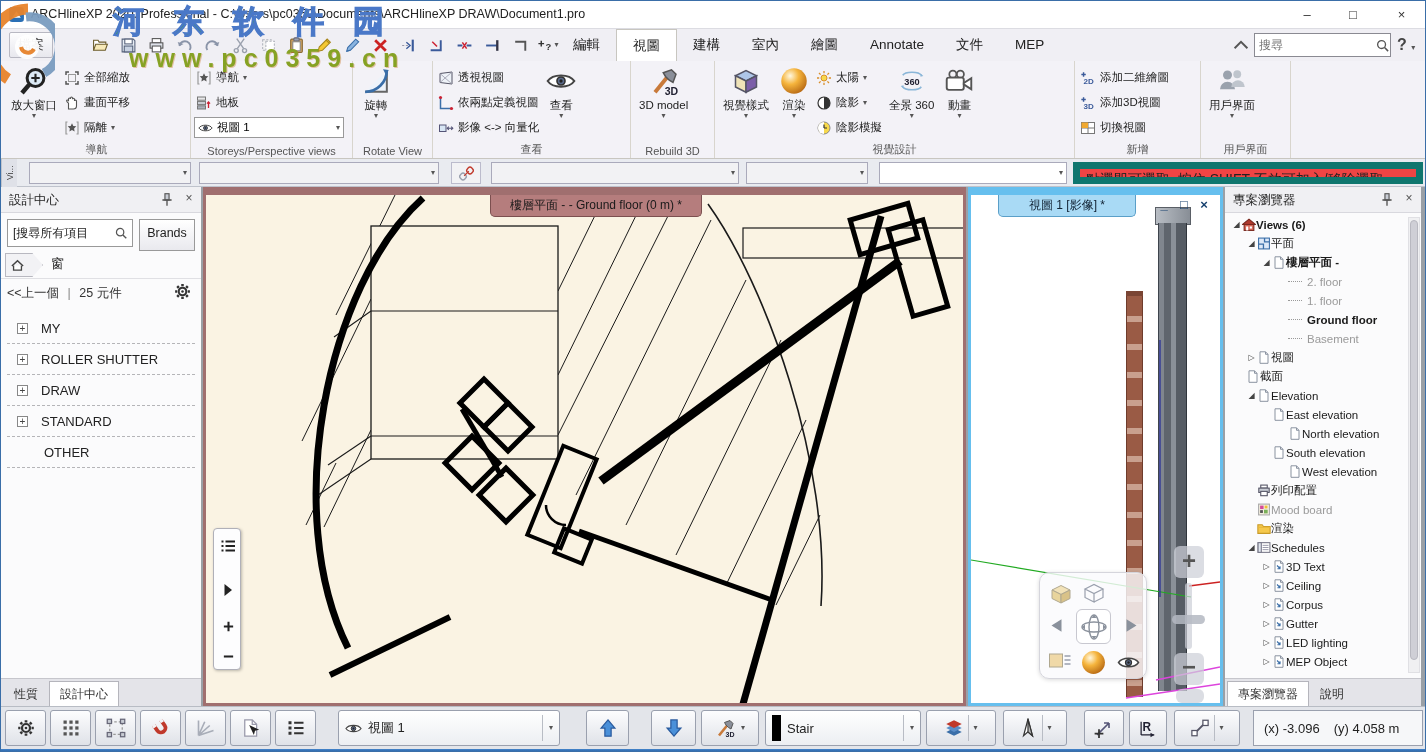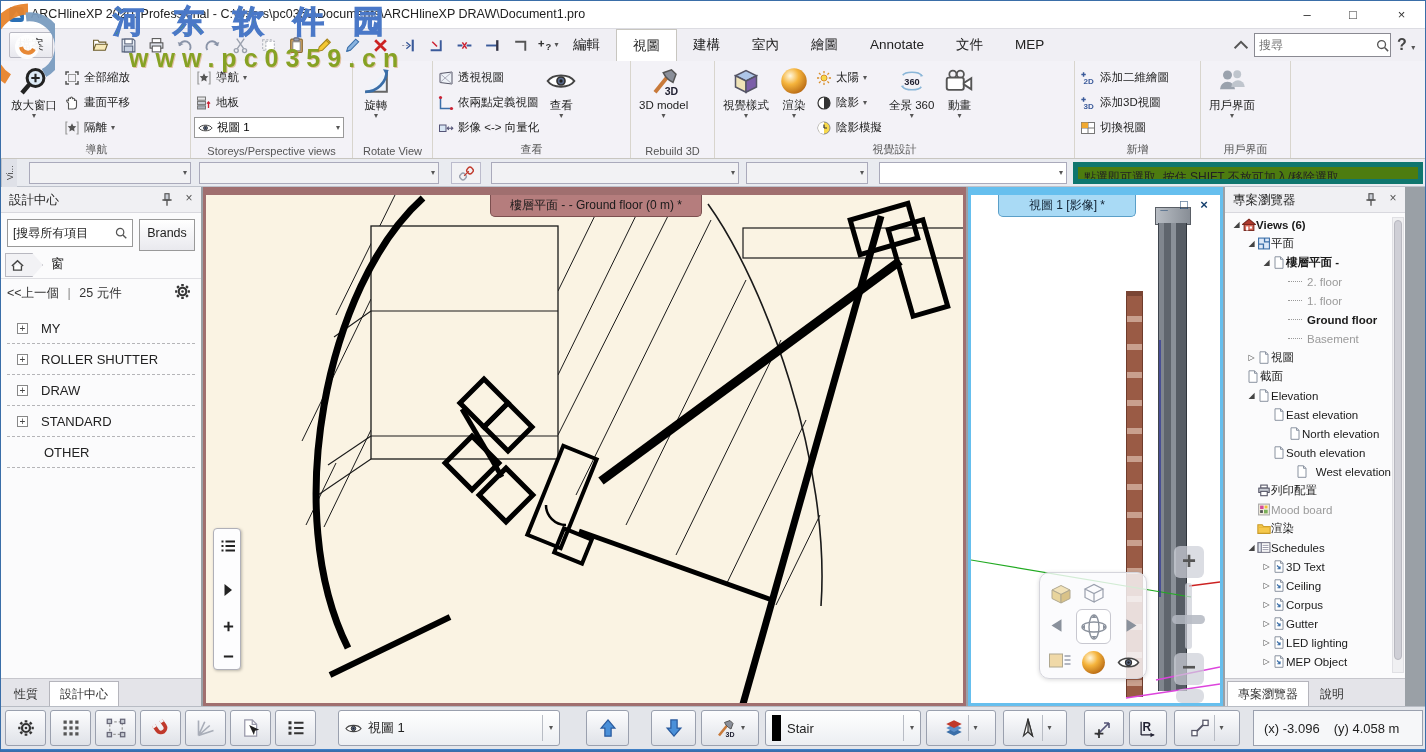--- a/index.html
+++ b/index.html
@@ -39,21 +39,21 @@
   .rcombo .icn{width:15px;height:12px;flex:none;}
   .dd{font-size:8px;color:#555;line-height:8px;}
   .ddr{margin-left:auto;}
   
   #selbar{position:absolute;left:0;top:158px;width:1426px;height:28px;background:#e9ebf0;border-bottom:1px solid #bfc3cc;}
   #selside{position:absolute;left:0;top:0;width:16px;height:28px;background:#dfe1e8;border-right:1px solid #bfc3cc;font-size:8.5px;color:#333;writing-mode:vertical-rl;transform:rotate(180deg);text-align:center;line-height:16px;}
   .selcombo{position:absolute;top:3px;height:22px;background:#f2f2f4;border:1px solid #aab;display:flex;align-items:center;justify-content:flex-end;padding-right:3px;}
   .selcombo.white{background:#fff;}
   #sellink{position:absolute;left:450px;top:3px;width:30px;height:22px;border:1px solid #bbc;background:#f2f2f4;display:flex;align-items:center;justify-content:center;}
   #sellink .icn{width:15px;height:15px;}
-  #selhint{position:absolute;left:1072px;top:3px;width:350px;height:22px;background:#4d7c0f;border:5px solid #0f766e;font-size:12px;color:#222;line-height:20px;padding-left:6px;white-space:nowrap;overflow:hidden;}
+  #selhint{position:absolute;left:1072px;top:3px;width:350px;height:22px;background:#ef4444;border:7px solid #0f766e;font-size:14px;color:#222;line-height:20px;padding-left:6px;white-space:nowrap;overflow:hidden;}
   
   #main{position:absolute;left:0;top:186px;width:1426px;height:519px;background:#9aa0a6;}
   .panel{position:absolute;top:0;width:200px;height:519px;background:#fbfbfc;}
   .phead{position:absolute;left:0;top:0;right:0;height:26px;background:#f0f0f3;border-bottom:1px solid #d8d8de;font-size:12.5px;color:#222;line-height:26px;padding-left:8px;}
   .ptool{position:absolute;top:5px;width:16px;height:16px;}
   .pclose{position:absolute;top:4px;font-size:12px;color:#555;width:16px;text-align:center;}
   .ptabs{position:absolute;left:0;bottom:0;right:0;height:28px;background:#e4e4e9;border-top:1px solid #c6c6cc;display:flex;padding-left:2px;}
   .ptab{height:26px;margin-top:2px;padding:0 10px;font-size:12px;color:#333;line-height:24px;border:1px solid transparent;}
   .ptab.active{background:#fff;border:1px solid #b5b5bc;border-bottom:none;}
   
@@ -860,21 +860,21 @@
         <div class="zctl" style="left:201px;top:420px;width:33px;height:9px;background:rgba(180,184,194,.85);"></div>
         <div class="zctl" style="left:203px;top:458px;width:30px;height:32px;font-size:24px;line-height:28px;">−</div>
         <div class="zctl" style="left:205px;top:494px;width:28px;height:14px;"></div>
       </div>
       <div id="v3dtab">視圖 1 [影像] *</div>
       <div class="v3dbtn" style="left:188px;">_</div>
       <div class="v3dbtn" style="left:208px;">□</div>
       <div class="v3dbtn" style="left:228px;">×</div>
     </div>
 
-    <div class="panel" style="left:1224px;width:180px;">
+    <div class="panel" style="left:1224px;width:196px;">
       <div class="phead">專案瀏覽器</div>
       <span class="ptool icn" style="right:26px;">
           <svg viewBox="0 0 14 14">
             <rect x="5.2" y="1.5" width="3.6" height="5.5" fill="#c8ccd4" stroke="#555"></rect>
             <path d="M3 7h8" stroke="#555" stroke-width="1.4"></path>
             <path d="M7 7v5" stroke="#555" stroke-width="1.2"></path>
           </svg>
         </span>
       <span class="pclose" style="right:4px;">×</span>
       <div id="pbtree">
@@ -983,21 +983,21 @@
           <div class="trow" style="padding-left: 36px;">
             <span class="tarrow"></span>
             <span class="icn" style="width: 14px; height: 13px;">
               <svg viewBox="0 0 12 13">
                 <path d="M2 .8h5.5L10 3.3v9H2z" fill="#fff" stroke="#8a93a0"></path>
                 <path d="M7.5.8v2.5H10" fill="none" stroke="#8a93a0"></path>
               </svg>
             </span>
             <span class="tlab">South elevation</span>
           </div>
-          <div class="trow" style="padding-left: 52px; justify-content: space-between;">
+          <div class="trow" style="padding-left: 52px;">
             <span class="tarrow"></span>
             <span class="icn" style="width: 14px; height: 13px;">
               <svg viewBox="0 0 12 13">
                 <path d="M2 .8h5.5L10 3.3v9H2z" fill="#fff" stroke="#8a93a0"></path>
                 <path d="M7.5.8v2.5H10" fill="none" stroke="#8a93a0"></path>
               </svg>
             </span>
             <span class="tlab">West elevation</span>
           </div>
           <div class="trow" style="padding-left: 21px;">

